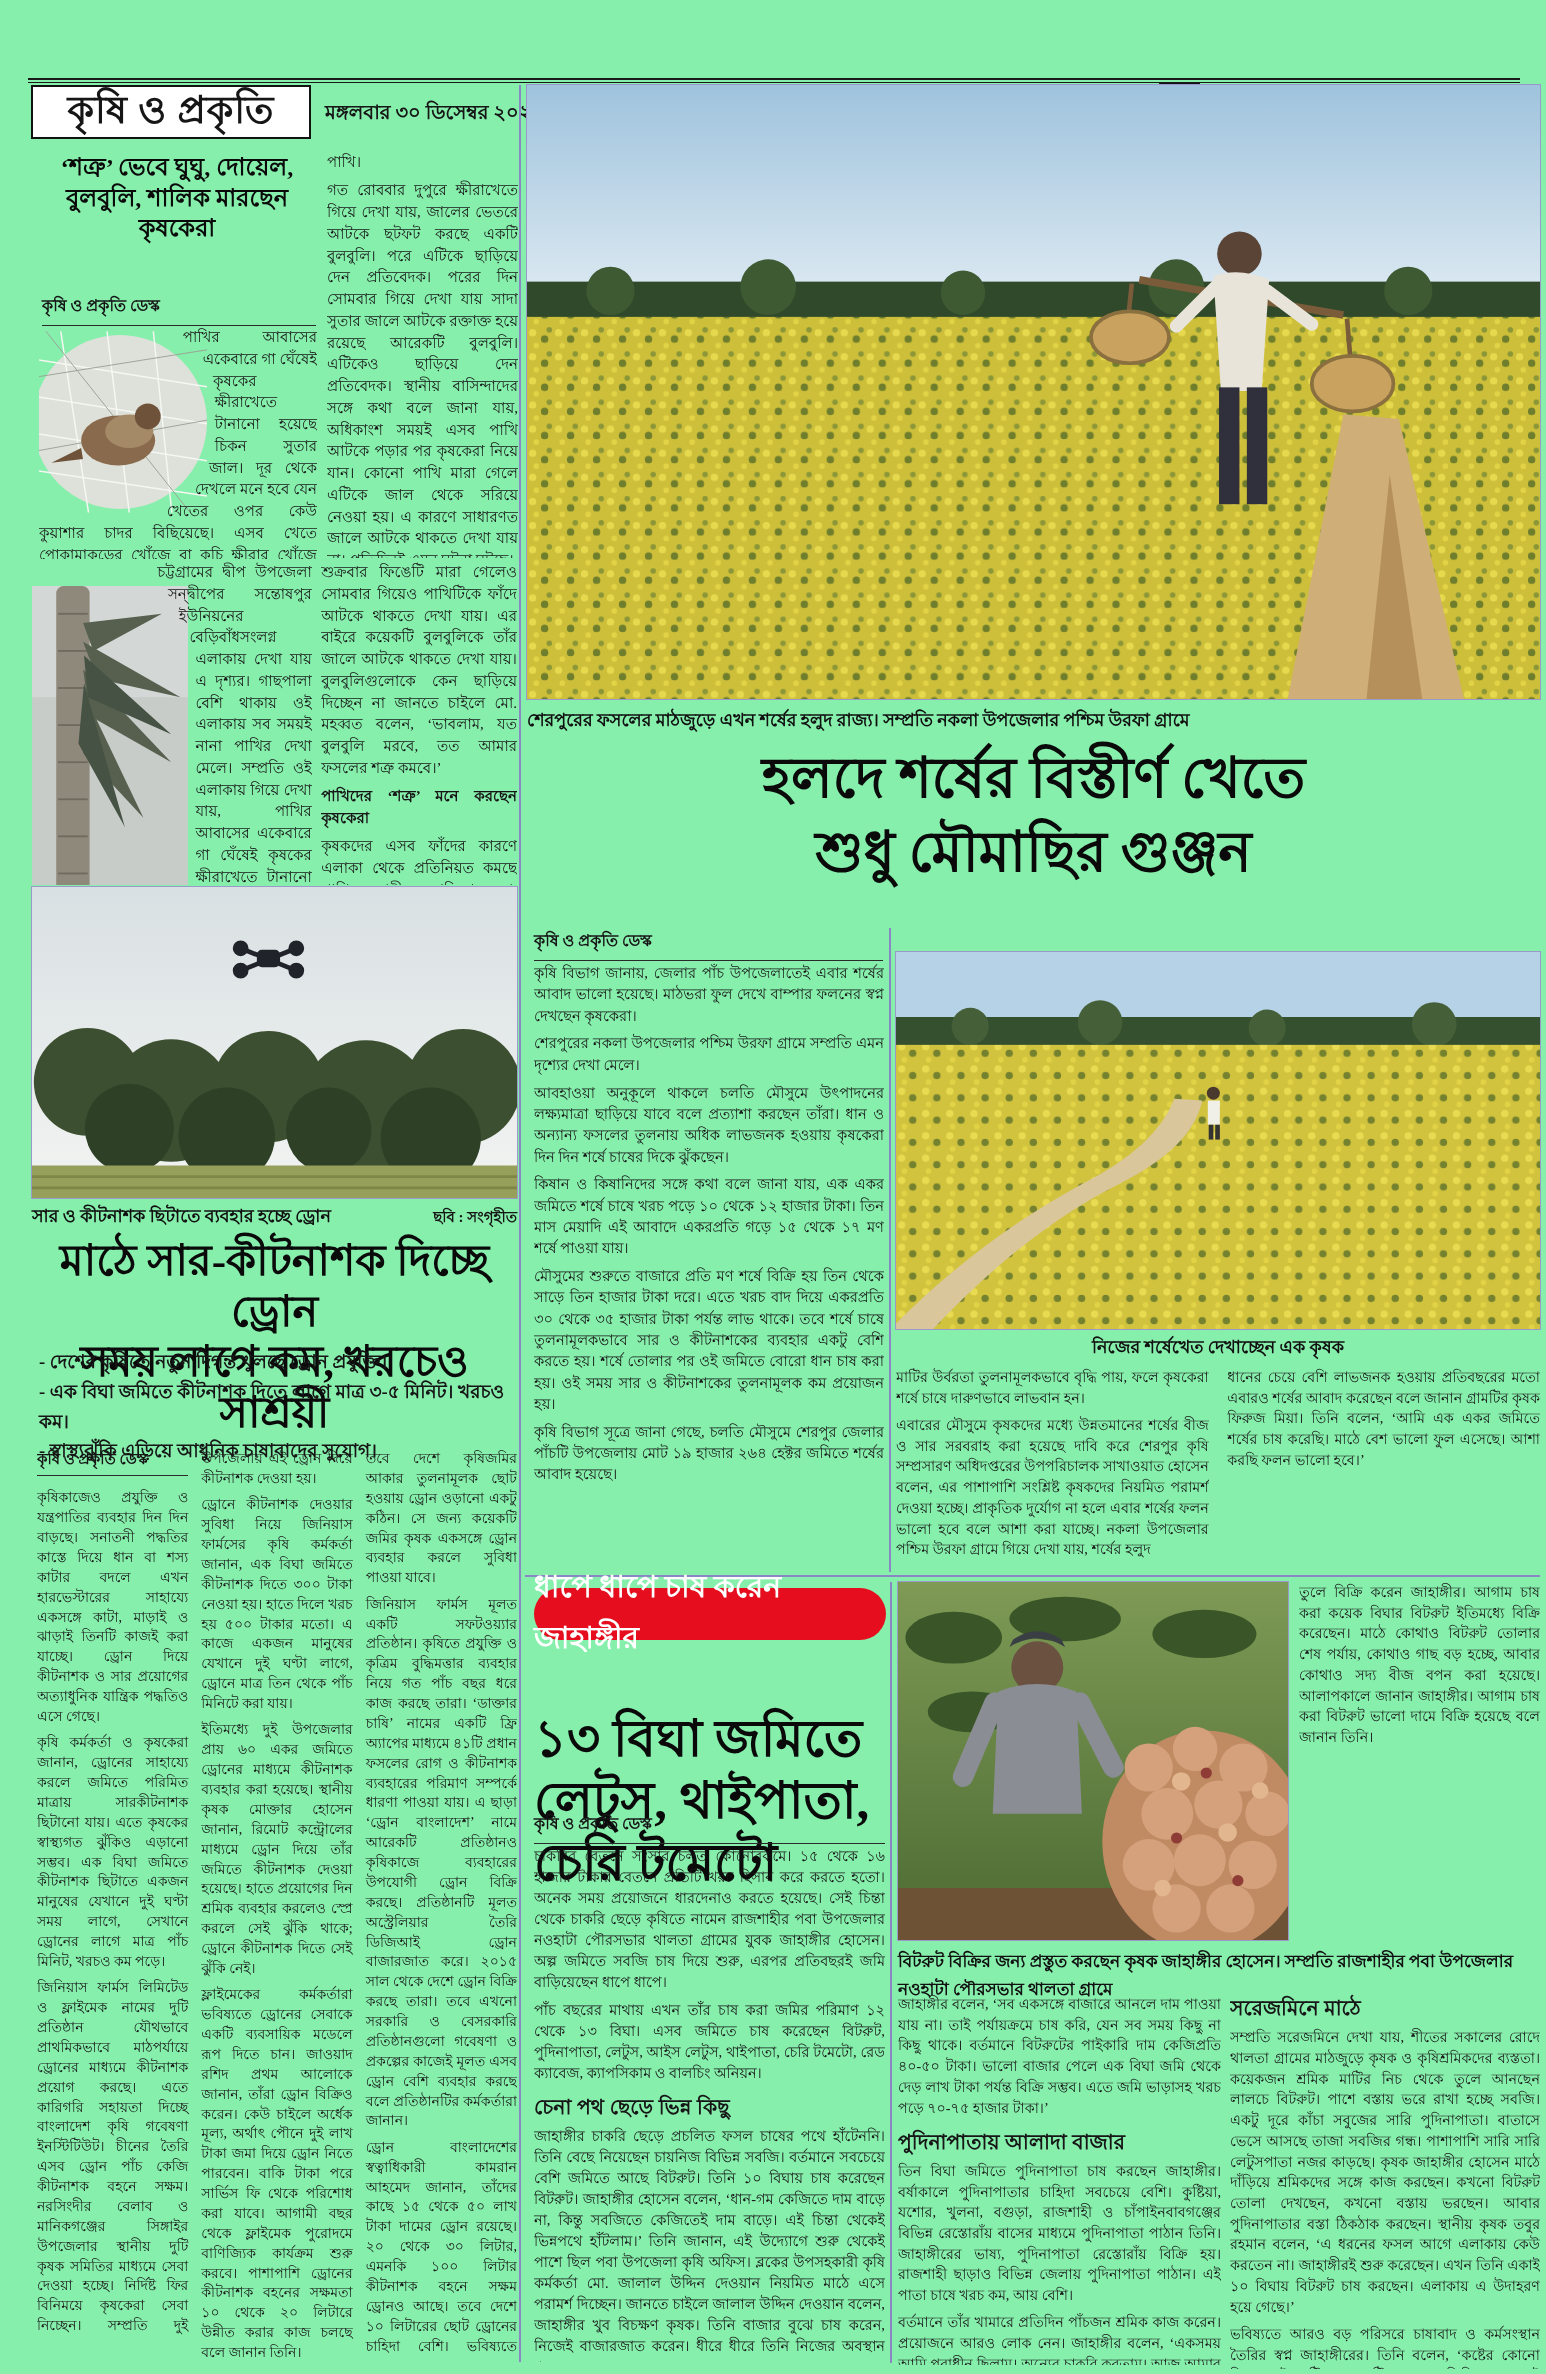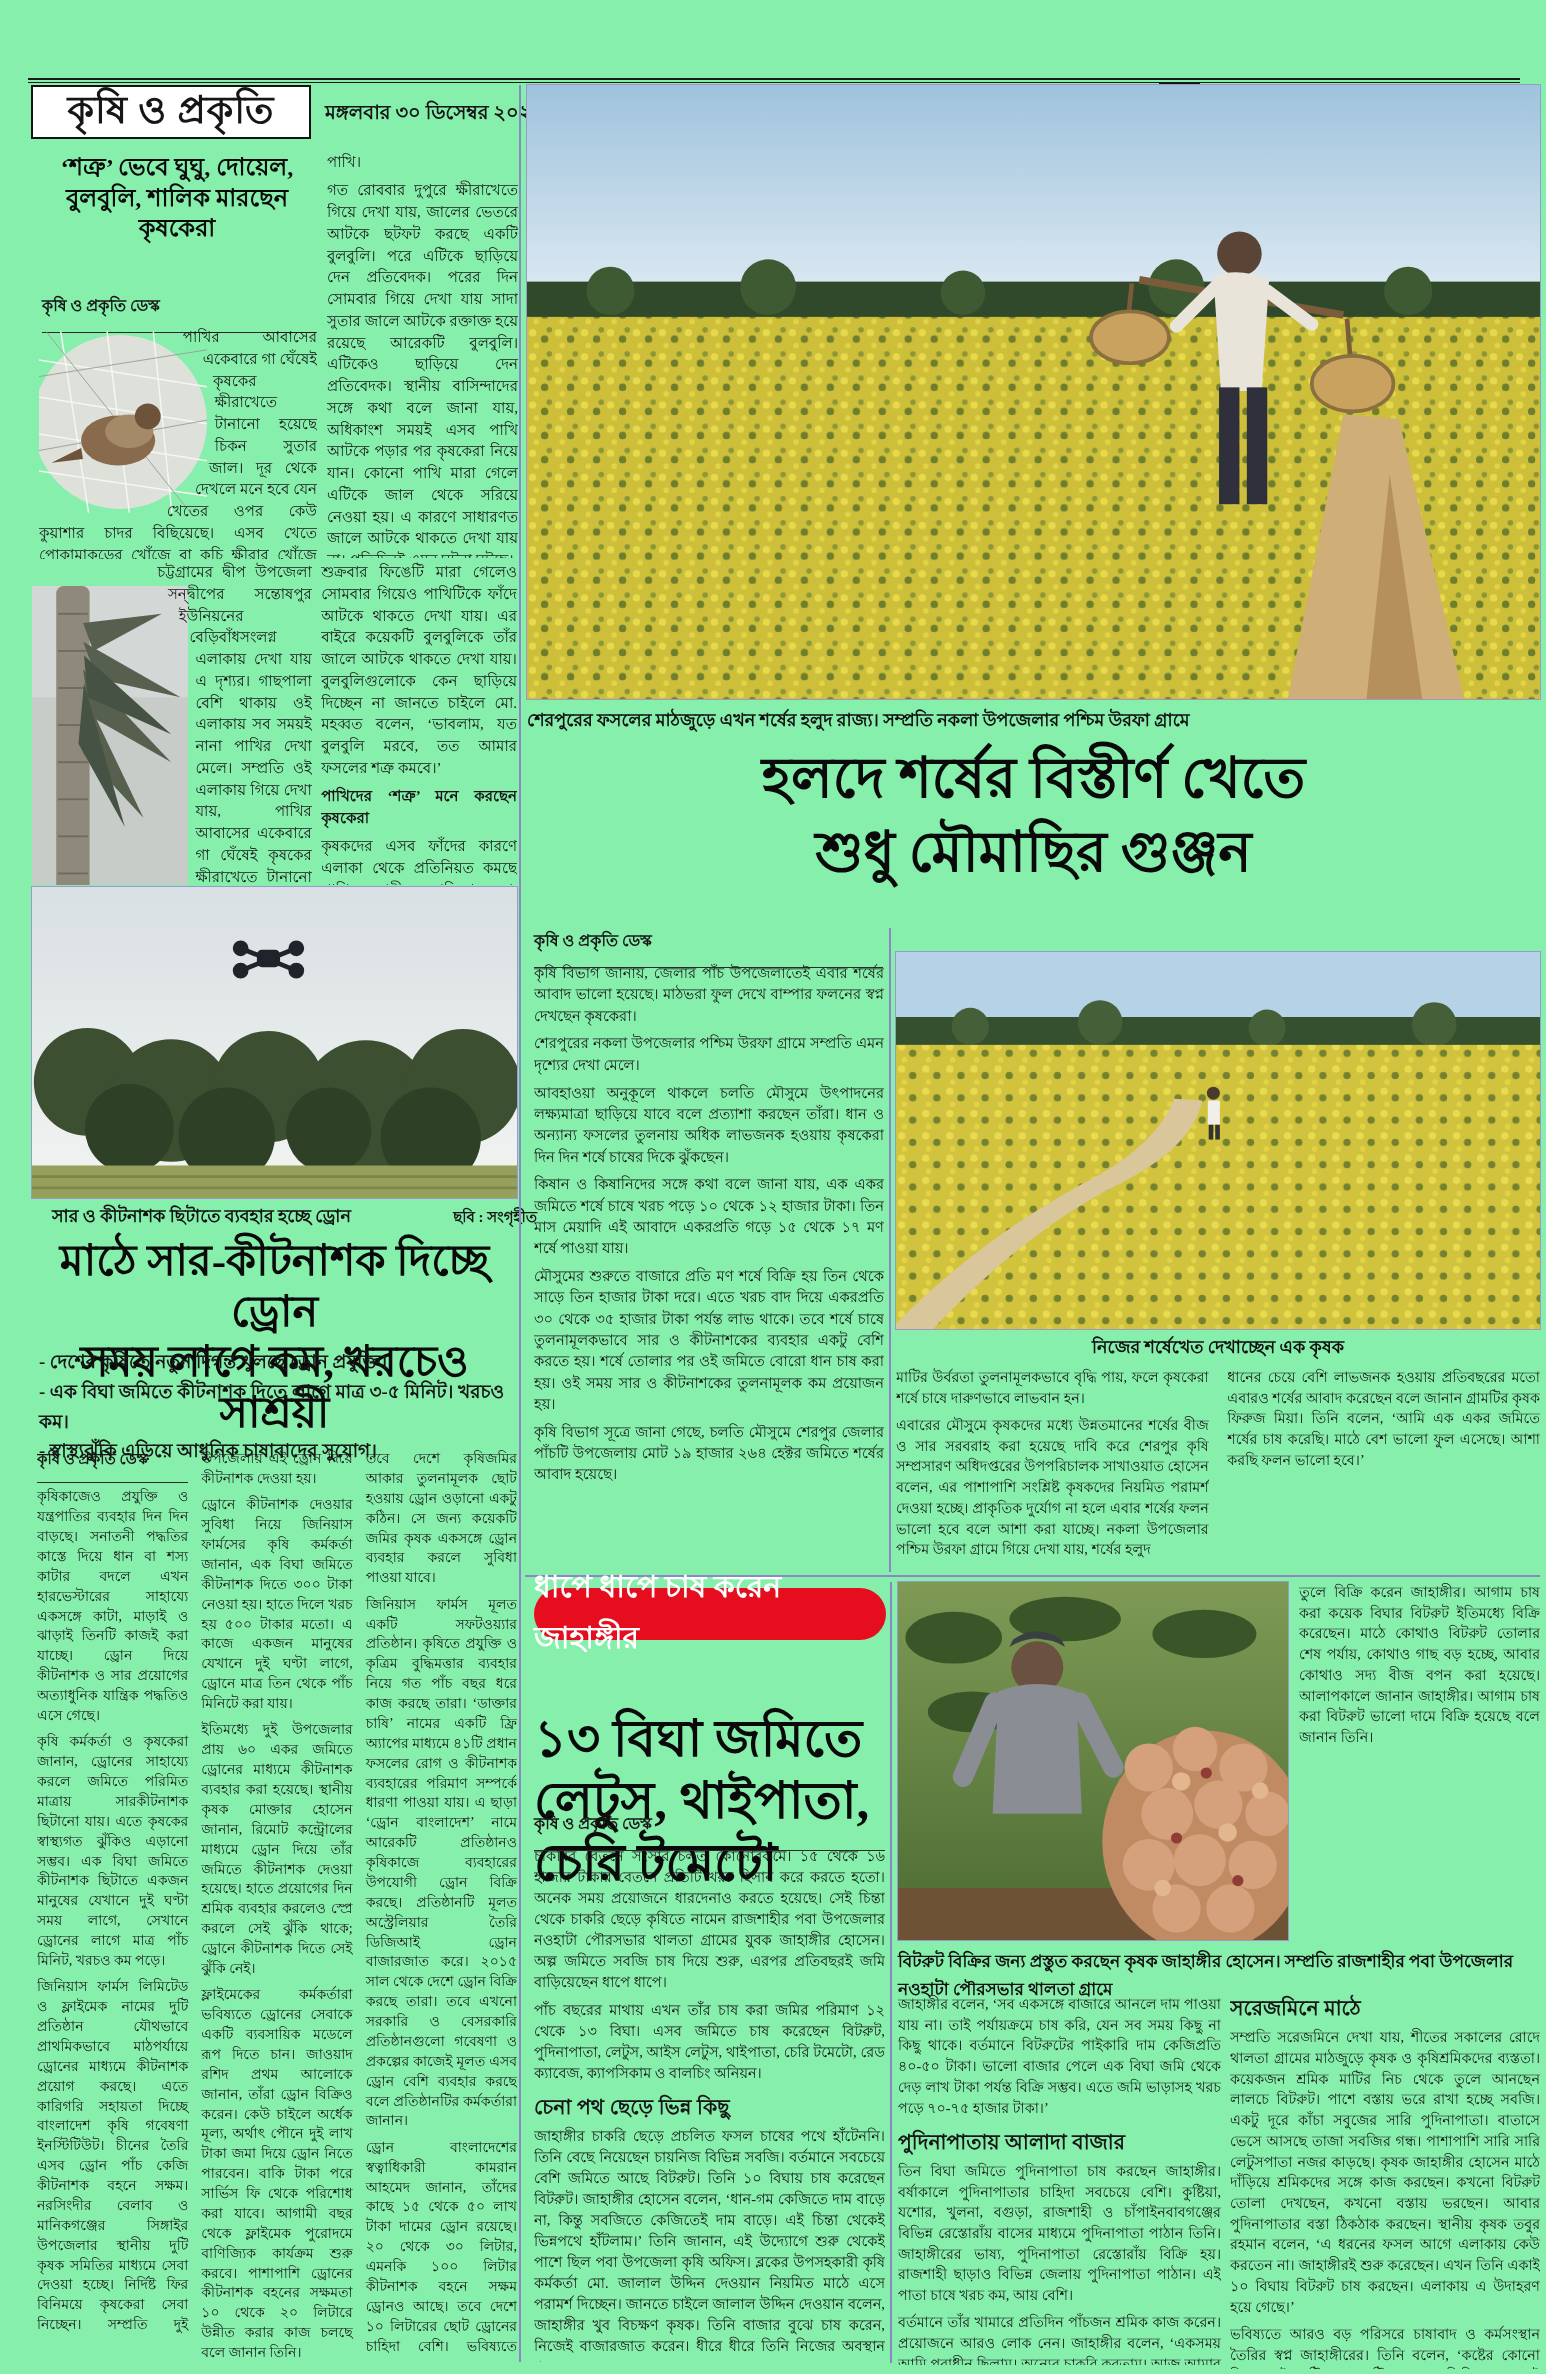--- a/index.html
+++ b/index.html
@@ -27,41 +27,41 @@
     text-shadow:0.9px 0.9px 0 #555; line-height:1.05; }
   .masthead-sub { font-size:10.2px; color:#8c1a1a; font-weight:bold; }
   .page-number { left:1516px; top:96px; font-size:39px; font-weight:bold; }
 
   
   .vrule { width:1.9px; background:#8a87c4; }
   .hrule { height:1.9px; background:#8a87c4; }
 
   
   .headline { font-weight:bold; color:#0a0a0a; }
-  .byline { font-weight:bold; font-size:16px; border-bottom:1.9px solid #2a2a2a; padding-bottom:12px; margin-bottom:4px; }
+  .byline { font-weight:bold; font-size:16px; border-bottom:1.9px solid #2a2a2a; padding-bottom:5px; margin-bottom:12px; }
   .bodytext { font-size:15px; line-height:1.45; }
   .bodytext p { margin-bottom:6.5px; }
   .caption { font-weight:bold; font-size:17.6px; color:#101010; }
   .subhead { font-weight:bold; font-size:20.4px; margin:9.3px 0 3.7px 0; font-family:"Liberation Sans","DejaVu Sans",sans-serif; }
 
   
   .birds-headline { left:37px; top:152px; width:280px; text-align:center; font-size:24px; line-height:1.28; }
   .birds-byline { left:42px; top:293px; width:274px; }
   .birds-col1 { left:39px; top:327px; width:278px; height:232px; }
   .bird-circle { float:left; width:174px; height:182px; border-radius:50%; margin:3.7px 7.4px 0 -5.6px; shape-outside:circle(50%); }
   .birds-col2 { left:327px; top:152px; width:191px; height:406px; }
   .birds-lower { left:32px; top:562px; width:485px; height:323px; display:flex; gap:9.3px; }
   .birds-lower-left { width:280px; }
   .palm-photo { float:left; width:156px; height:306px; margin:24px 7.4px 0 0; shape-outside:polygon(0 0,70% 0,100% 30%,100% 100%,0 100%); }
   .birds-lower-right { width:196px; }
   .inline-subhead { font-weight:bold; }
 
   
   .drone-photo { left:32px; top:887px; width:485px; height:311px; }
-  .drone-caption-row { left:32px; top:1203px; width:485px; display:flex; justify-content:space-between; align-items:baseline;margin-left:20px; }
+  .drone-caption-row { left:32px; top:1203px; width:485px; display:flex; justify-content:space-between; align-items:baseline; }
   .drone-credit { font-size:15px; font-weight:bold; }
   .drone-headline { left:32px; top:1236px; width:485px; text-align:center; font-size:43px; line-height:1.18; }
   .drone-bullets { left:39px; top:1347px; width:479px; font-size:18.6px; font-weight:bold; line-height:1.6; }
   .drone-body { left:37px; top:1449px; width:480px; height:914px; column-count:3; column-gap:13px; font-size:14px; line-height:1.42; }
   .drone-body .byline { font-size:15px; }
 
   
   .main-vrule { left:519px; top:85px; height:2277px; }
   .photo1 { left:527px; top:85px; width:1013px; height:614px; }
   .photo1-caption { left:527px; top:707px; width:1013px; }

